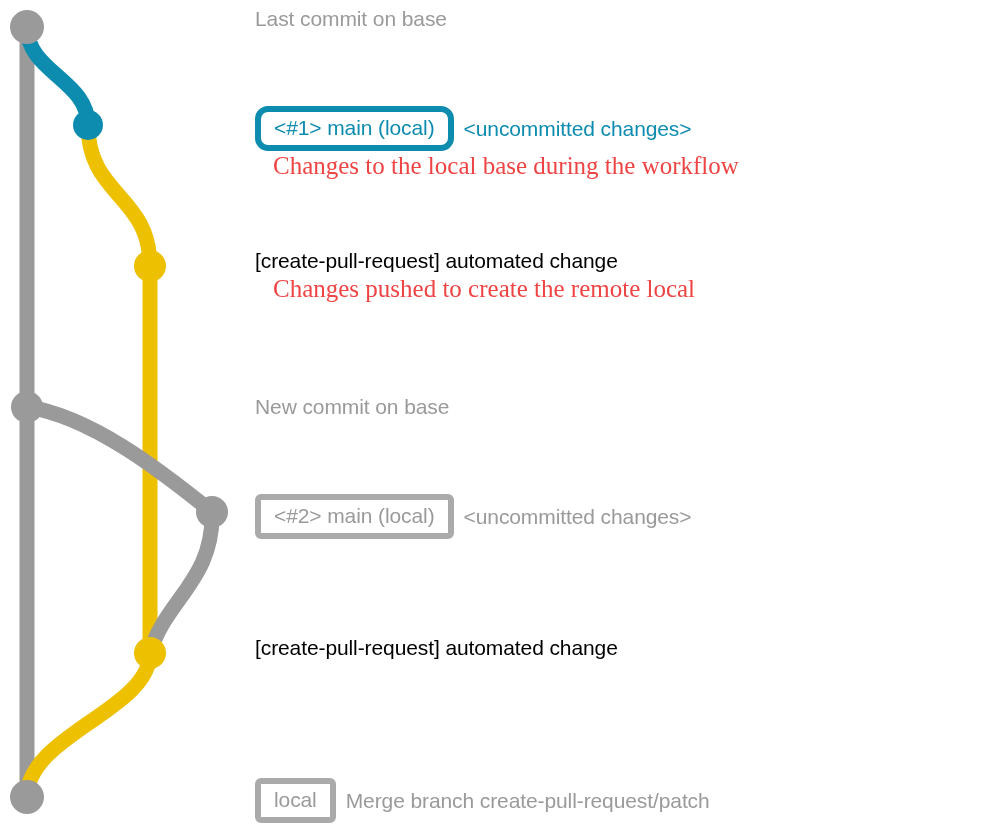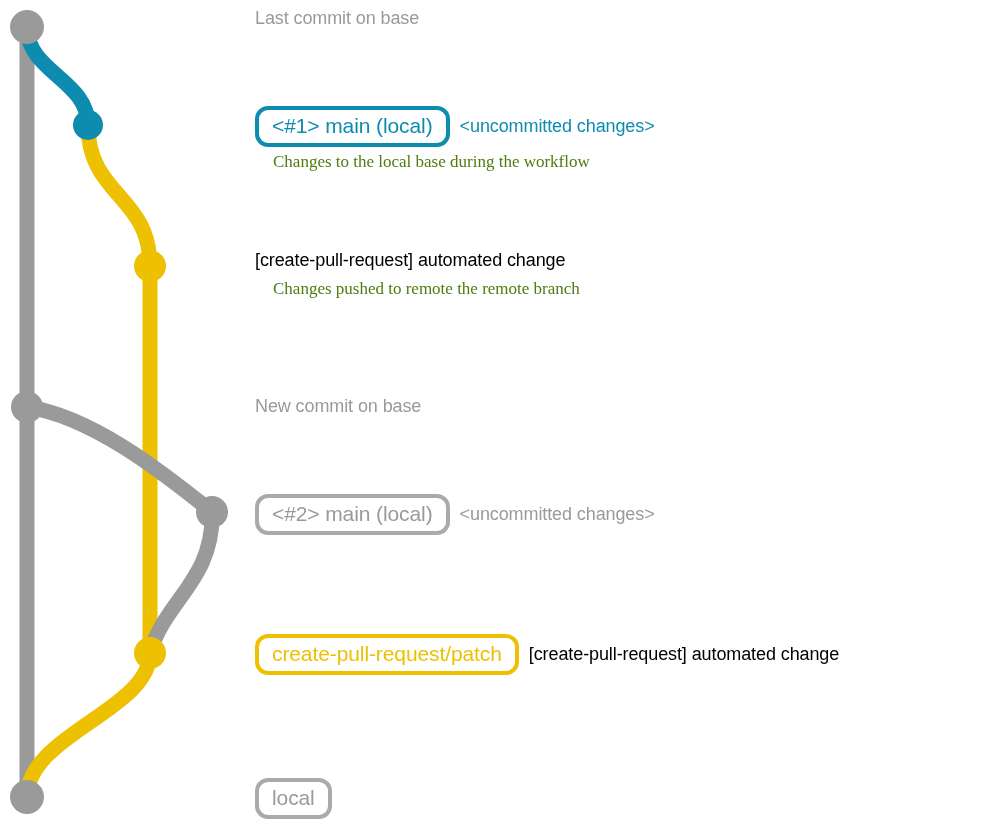--- a/index.html
+++ b/index.html
@@ -38,48 +38,48 @@
 
   .row-head {
     display: flex;
     align-items: center;
     gap: 10px;
     white-space: nowrap;
   }
 
   .badge {
     display: inline-block;
-    border: 4px solid #b91c1c;
+    border: 6px solid #b91c1c;
     border-radius: 13px;
     padding: 3px 13px 5px 13px;
     font-size: 21px;
     line-height: 25px;
     color: #999999;
     background: #ffffff;
     letter-spacing: -0.1px;
   }
   .badge.teal   { border-color: #0d8cb0; color: #0d8cb0; }
   .badge.yellow { border-color: #edc001; color: #edc001; }
-  .badge.gray   { border-color: #aaaaaa; color: #9a9a9a; }
+  .badge.gray   { border-color: #aaaaaa; color: #9a9a9a; border-radius: 6px; }
 
   .subject {
-    font-size: 18px;
+    font-size: 21px;
     line-height: 27px;
     white-space: nowrap;
     letter-spacing: -0.1px;
   }
   .subject.teal   { color: #0d8cb0; }
   .subject.yellow { color: #000000; }
   .subject.gray   { color: #9a9a9a; }
 
   .desc {
     font-family: "Liberation Serif", serif;
-    font-size: 17px;
+    font-size: 25px;
     line-height: 24px;
-    color: #4d7c0f;
+    color: #ef4444;
     white-space: nowrap;
   }
 
   
   #row-base-last   { left: 255px; top:   5px; }
   #row-local-1     { left: 255px; top: 106px; }
   #row-bot-1       { left: 255px; top: 247px; }
   #row-base-new    { left: 255px; top: 393px; justify-content: center; }
   #row-local-2     { left: 255px; top: 494px; }
   #row-bot-2       { left: 255px; top: 634px; }
@@ -133,21 +133,21 @@
     </div>
     <div class="desc indent-2">Changes to the local base during the workflow</div>
   </div>
 </div>
 
 <div class="row" id="row-bot-1">
   <div class="row-inner">
     <div class="row-head">
       <span class="subject yellow">[create-pull-request] automated change</span>
     </div>
-    <div class="desc indent-2">Changes pushed to remote the remote branch</div>
+    <div class="desc indent-2">Changes pushed to create the remote local</div>
   </div>
 </div>
 
 <div class="row" id="row-base-new">
   <div class="row-inner">
     <div class="row-head">
       <span class="subject gray">New commit on base</span>
     </div>
   </div>
 </div>
@@ -157,25 +157,25 @@
     <div class="row-head">
       <span class="badge gray">&lt;#2&gt; main (local)</span>
       <span class="subject gray">&lt;uncommitted changes&gt;</span>
     </div>
   </div>
 </div>
 
 <div class="row" id="row-bot-2">
   <div class="row-inner">
     <div class="row-head">
-      <span class="badge yellow">create-pull-request/patch</span>
       <span class="subject yellow">[create-pull-request] automated change</span>
     </div>
   </div>
 </div>
 
 <div class="row" id="row-merge">
   <div class="row-inner">
     <div class="row-head">
       <span class="badge gray">local</span>
+      <span class="subject gray">Merge branch create-pull-request/patch</span>
     </div>
   </div>
 </div>
 
 </body></html>

